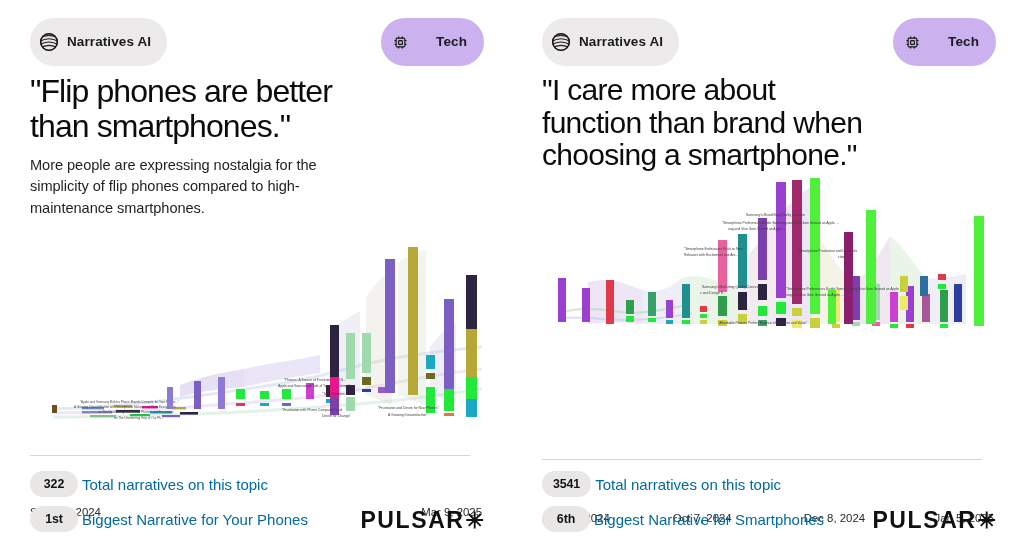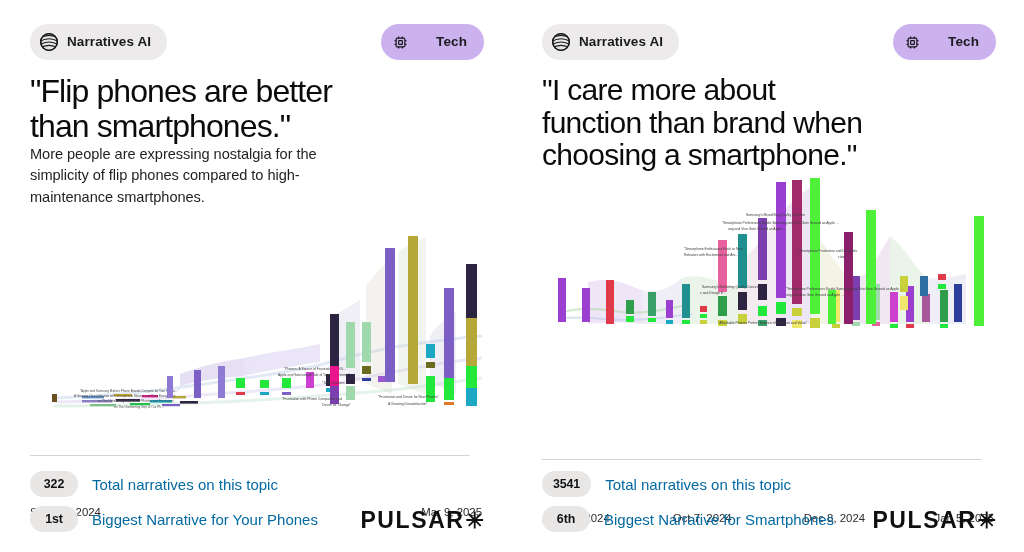--- a/index.html
+++ b/index.html
@@ -18,39 +18,40 @@
     position: relative;
   }
 
   
   .card-head {
     display: flex; align-items: center; justify-content: space-between;
     height: 32px; margin-bottom: 16px;
   }
   .pill {
     display: inline-flex; align-items: center; gap: 8px;
-    border-radius: 999px; height: 36px; padding: 0 16px 0 9px;
+    border-radius: 999px; height: 48px; padding: 0 16px 0 9px;
     font-size: 13.5px; font-weight: 600; color: #1b1b1f;
     letter-spacing: .1px; white-space: nowrap;
   }
   .pill-brand { background: #eceaea; }
   .pill-cat   { background: #cbb2ef; padding: 0 17px 0 12px; gap: 28px; }
   .pill-label { line-height: 1; }
 
   .globe { width: 20px; height: 20px; flex: 0 0 20px; display: block; }
   .chip  { width: 15px; height: 15px; flex: 0 0 15px; display: block; }
 
   
   .headline {
     font-size: 32px; line-height: 1.09; font-weight: 500;
     color: #0b0b0d; letter-spacing: -0.9px;
     white-space: pre-line;
   }
   .card-right .headline { font-size: 30px; letter-spacing: -0.7px; }
   .subhead {
+    margin-top: 11px;
     font-size: 14.6px; line-height: 1.47; font-weight: 400;
     color: #1f1f23; letter-spacing: -0.05px;
     white-space: pre-line;
   }
   .card-right .subhead { margin-top: 14px; font-size: 14.2px; }
 
   
   .chart-wrap { position: relative; flex: 1 1 auto; }
   .chart-svg  { display: block; position: absolute; left: 0; }
   .card-left  .chart-svg { top: 18px;  }
@@ -72,21 +73,21 @@
   .card-left  .divider { bottom: 96px; }
   .card-right .divider { bottom: 92px; }
 
   
   .card-foot {
     position: absolute; left: 30px; right: 28px;
     display: flex; flex-direction: column; gap: 9px;
   }
   .card-left  .card-foot { bottom: 20px; }
   .card-right .card-foot { bottom: 20px; }
-  .stat-row { display: flex; align-items: center; gap: 14px; height: 26px; }
+  .stat-row { display: flex; align-items: center; gap: 4px; height: 26px; }
   .stat-chip {
     min-width: 48px; height: 26px; border-radius: 999px;
     background: #e9e7e6; color: #111114;
     font-size: 12.4px; font-weight: 700; letter-spacing: -0.1px;
     display: flex; align-items: center; justify-content: center;
     padding: 0 11px;
   }
   .stat-text { font-size: 15px; color: #0369a1; font-weight: 400; }
 
   .brandmark {

